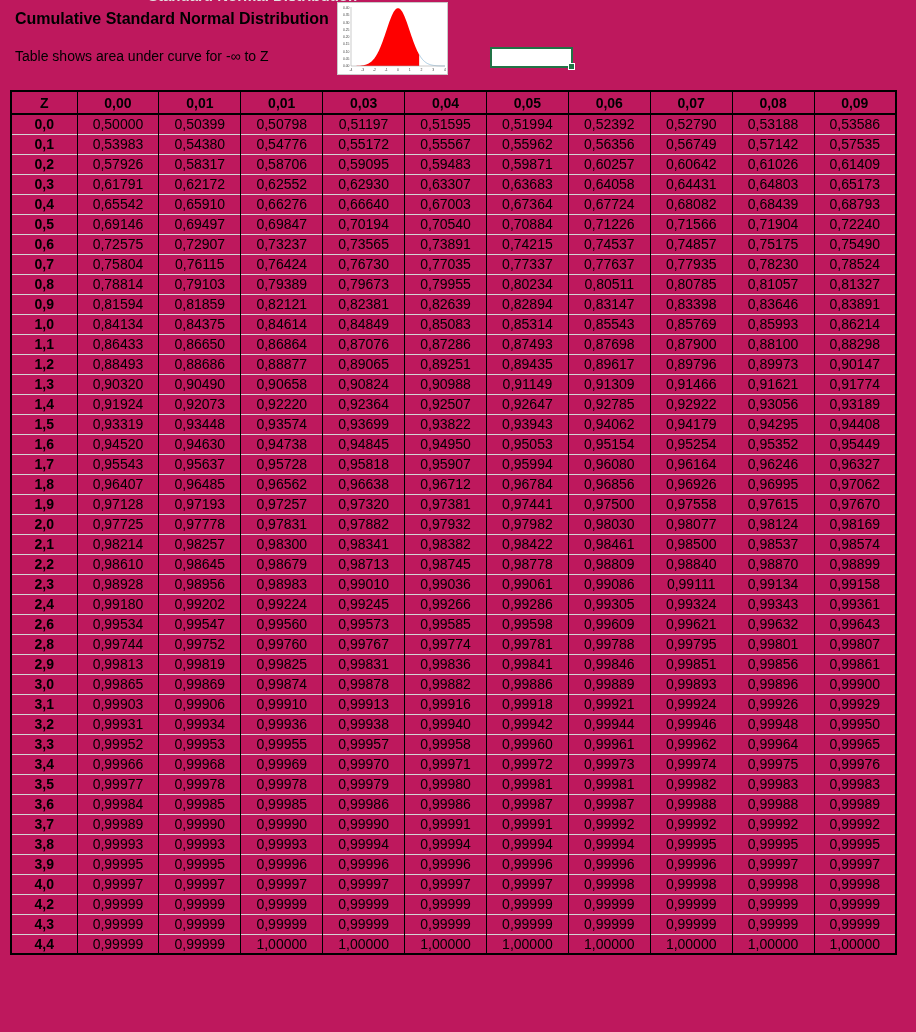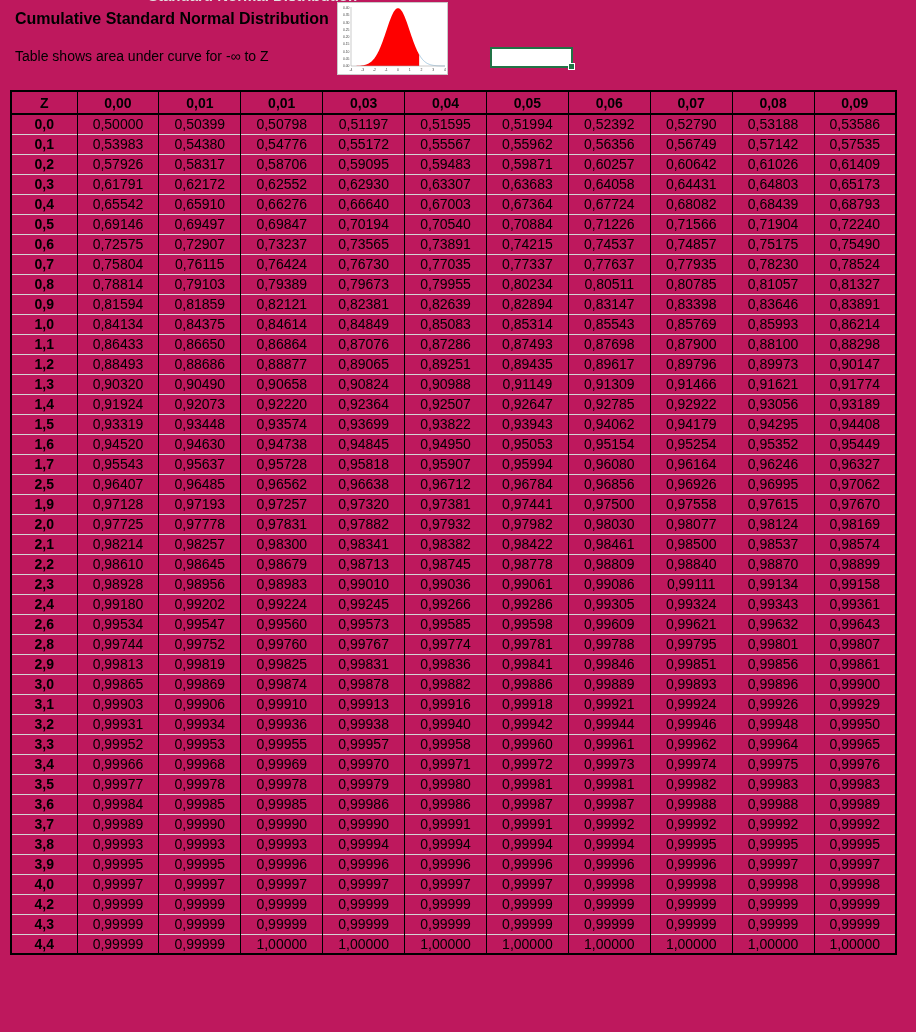--- a/index.html
+++ b/index.html
@@ -335,21 +335,21 @@
           <td>0,95728</td>
           <td>0,95818</td>
           <td>0,95907</td>
           <td>0,95994</td>
           <td>0,96080</td>
           <td>0,96164</td>
           <td>0,96246</td>
           <td>0,96327</td>
         </tr>
         <tr>
-          <th>2,5</th>
+          <th>1,8</th>
           <td>0,96407</td>
           <td>0,96485</td>
           <td>0,96562</td>
           <td>0,96638</td>
           <td>0,96712</td>
           <td>0,96784</td>
           <td>0,96856</td>
           <td>0,96926</td>
           <td>0,96995</td>
           <td>0,97062</td>

